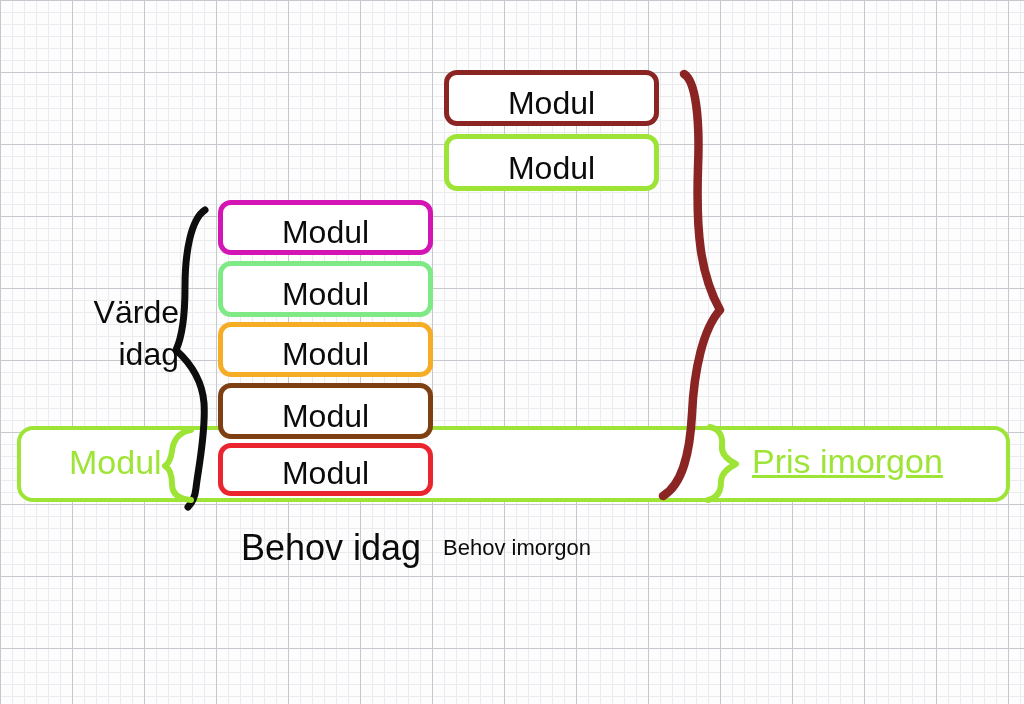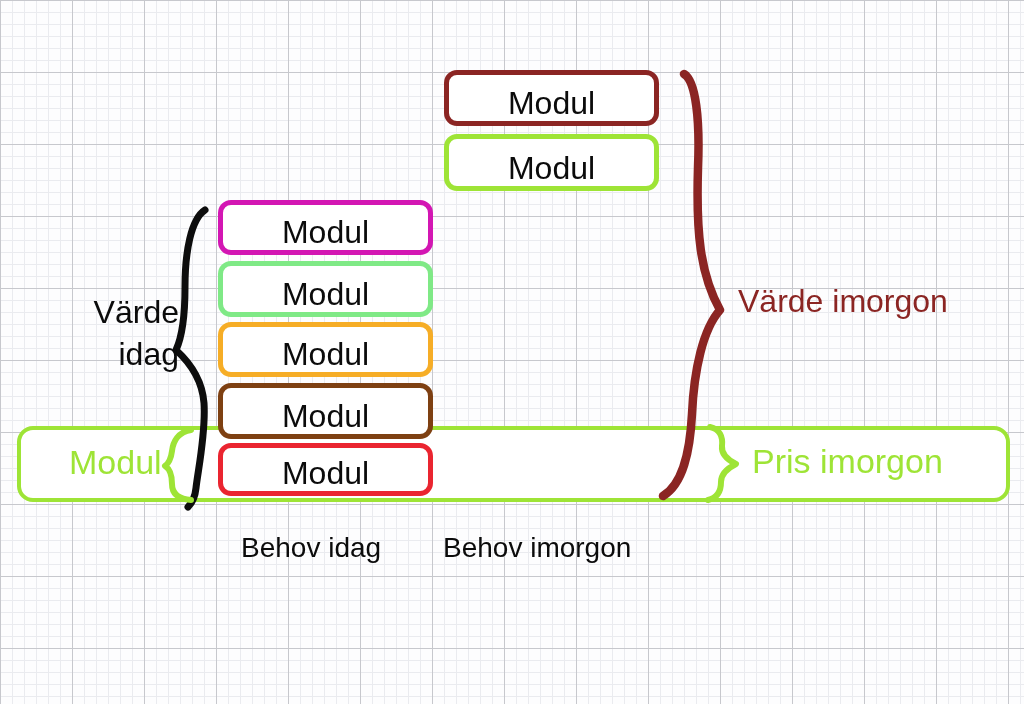--- a/index.html
+++ b/index.html
@@ -83,26 +83,26 @@
     font-size: 34px;
     color: #9ee436; 
   }
   #lbl-pris-imorgon {
     left: 752px; top: 441px;
     font-size: 34px;
     color: #9ee436; 
   }
   #lbl-behov-idag {
     left: 241px; top: 528px;
-    font-size: 28px;
+    font-size: 36px;
     color: #0b0b0b;
   }
   #lbl-behov-imorgon {
     left: 443px; top: 528px;
-    font-size: 28px;
+    font-size: 22px;
     color: #0b0b0b;
   }
 </style>
 </head>
 <body>
 
 <div id="canvas">
 
   <div id="price-bar" style="border-color: rgb(158, 228, 54);"></div>
 
@@ -150,23 +150,22 @@
     <path stroke-width="6" d="M 710 427
              C 720 429, 723 437, 722 446
              C 721 455, 728 460, 736 464
              C 728 468, 721 474, 721 482
              C 721 491, 717 498, 708 500" style="stroke: rgb(158, 228, 54);"></path>
   </svg>
 
   <div class="lbl" id="lbl-varde-idag">Värde
 idag</div>
 
-  <div class="lbl" id="lbl-varde-imorgon" style="color: rgb(139, 37, 35);">Värde imorgon</div>
 
   <div class="lbl" id="lbl-pris" style="color: rgb(158, 228, 54);">Modul</div>
 
-  <div class="lbl" id="lbl-pris-imorgon" style="color: rgb(158, 228, 54);">Pris imorgon</div>
+  <div class="lbl" id="lbl-pris-imorgon" style="color: rgb(158, 228, 54); text-decoration: underline;">Pris imorgon</div>
 
   <div class="lbl" id="lbl-behov-idag">Behov idag</div>
 
   <div class="lbl" id="lbl-behov-imorgon">Behov imorgon</div>
 
 </div>
 
 </body></html>

